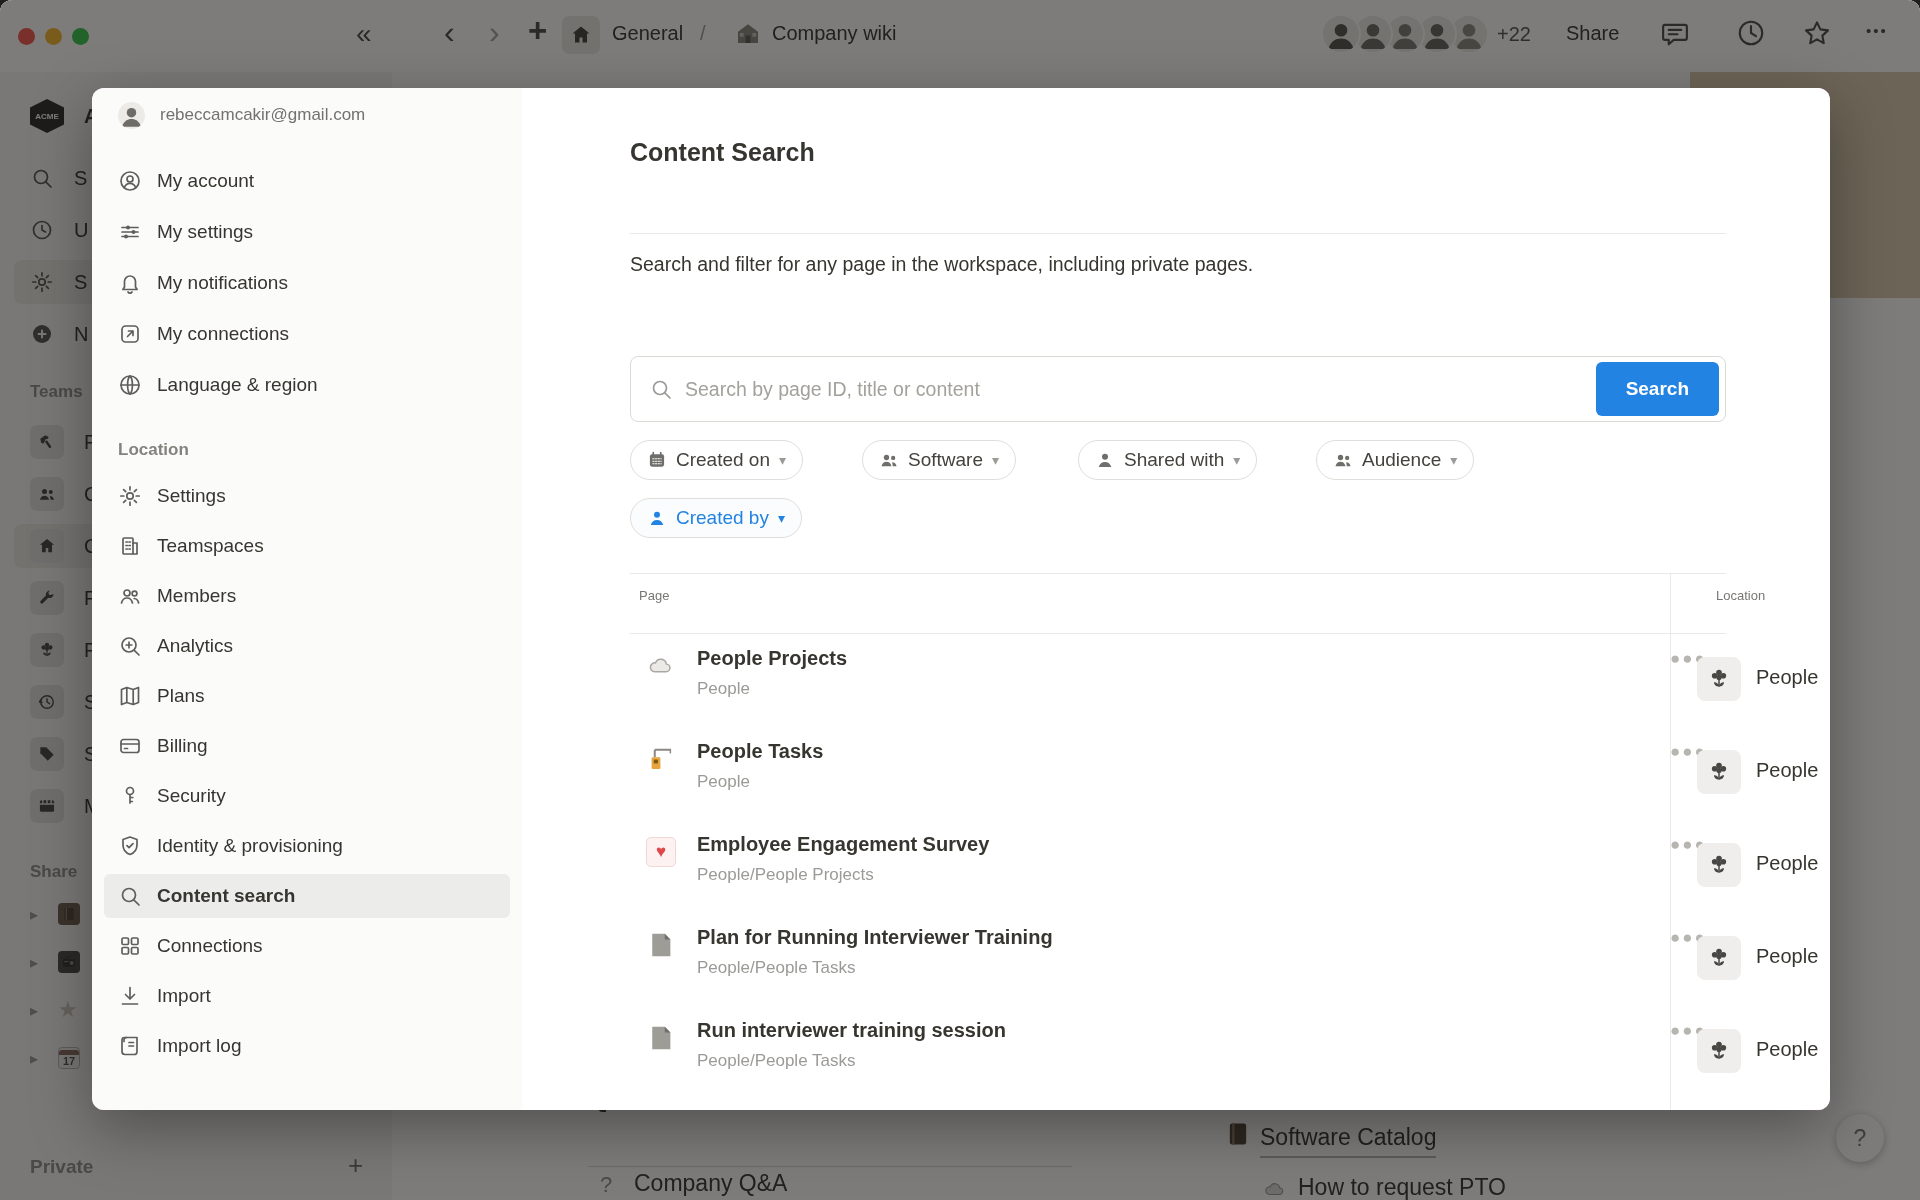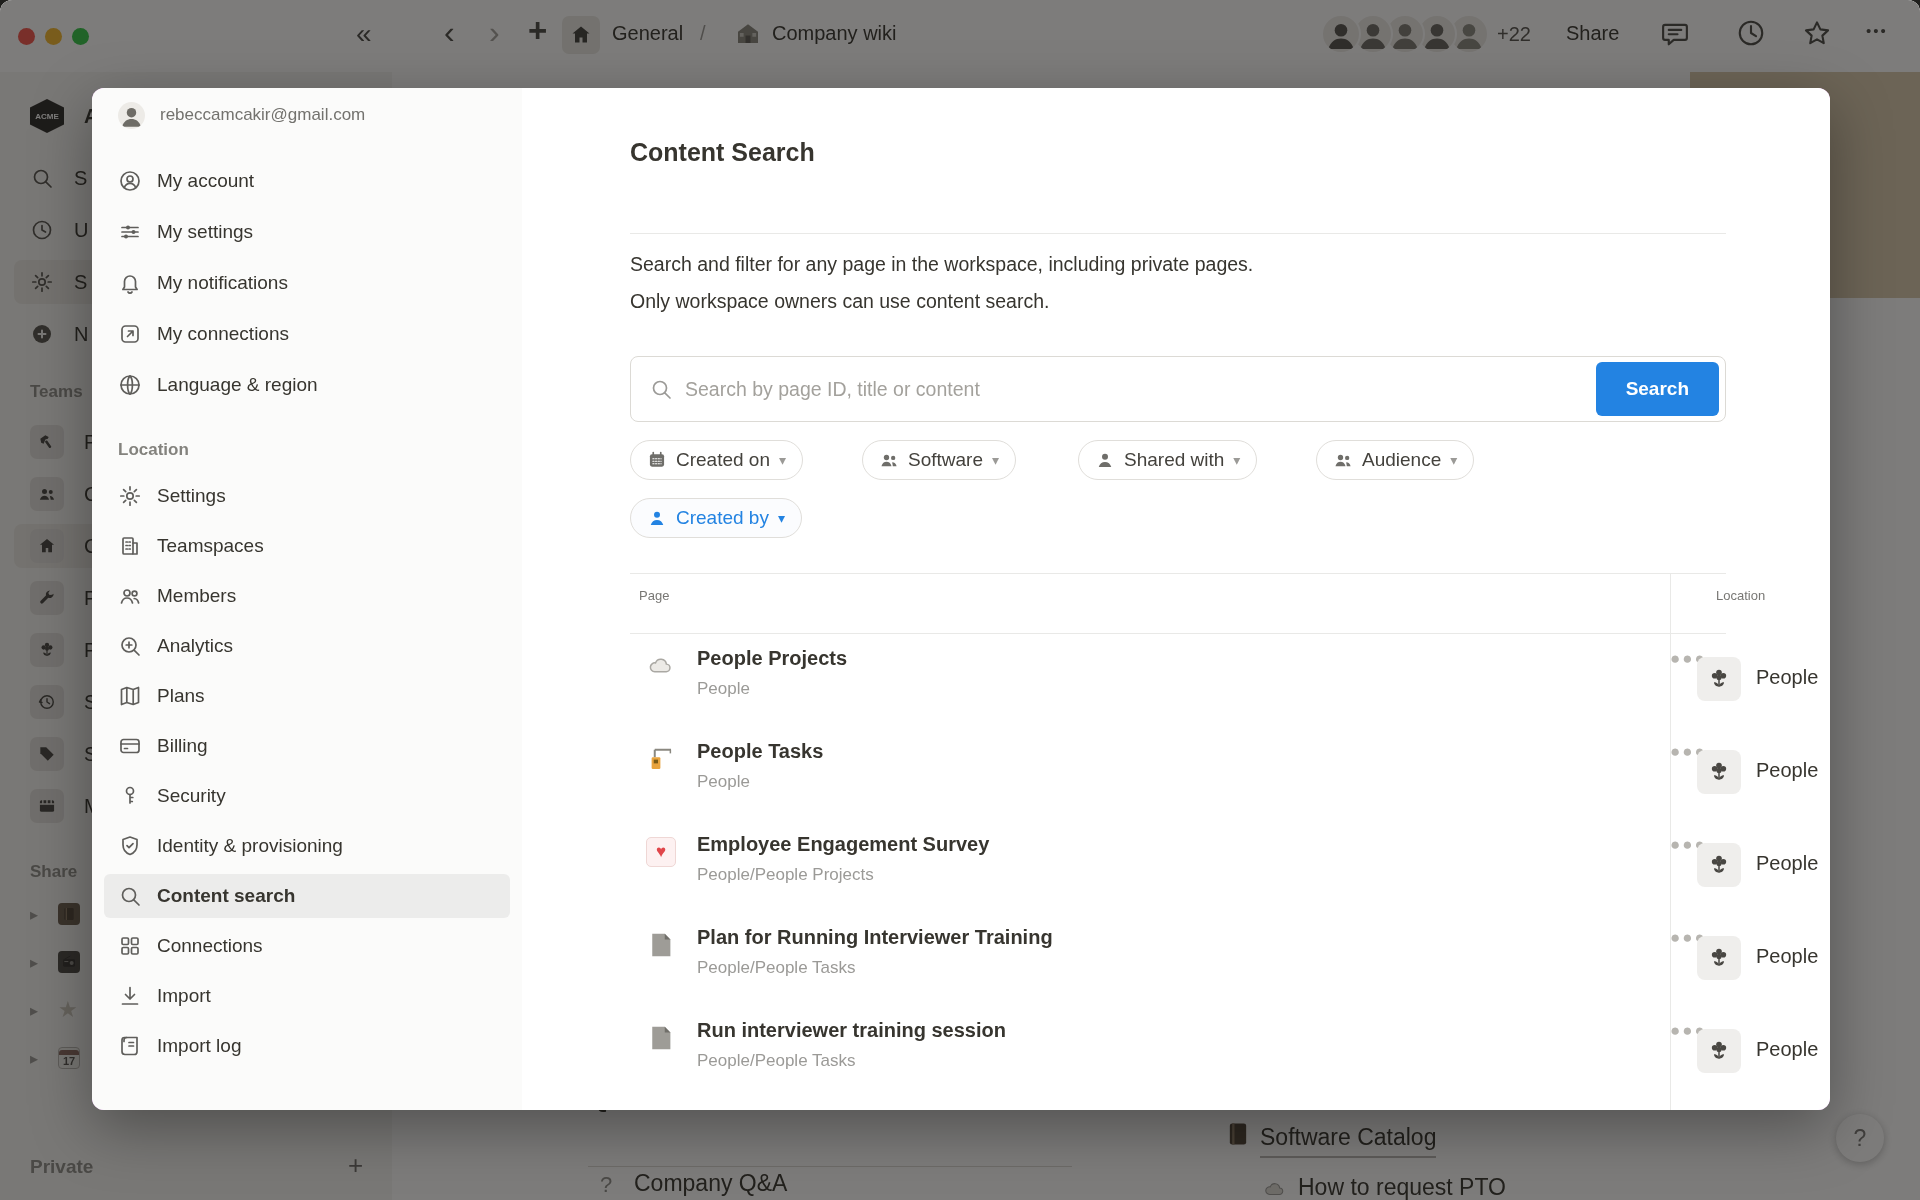--- a/index.html
+++ b/index.html
@@ -454,21 +454,20 @@
             </svg>
         <span>Import log</span>
       </div>
     </div>
 
     <div id="content">
       <div class="h1">Content Search</div>
       <div class="hr" style="left:108px;top:145px;width:1096px;"></div>
       <div class="desc">
         <span>Search and filter for any page in the workspace, including private pages.</span><br>
-        <span>Only workspace owners can use content search.</span>
       </div>
 
       <div id="searchbox">
         <svg class="i" viewBox="0 0 24 24" style="color:#9b9a97;flex:none;">
               <circle cx="11" cy="11" r="6.5"></circle>
               <path d="M15.8 15.8L21 21"></path>
             </svg>
         <input type="text" placeholder="Search by page ID, title or content" style="">
         <button class="btn-blue">Search</button>
       </div>

